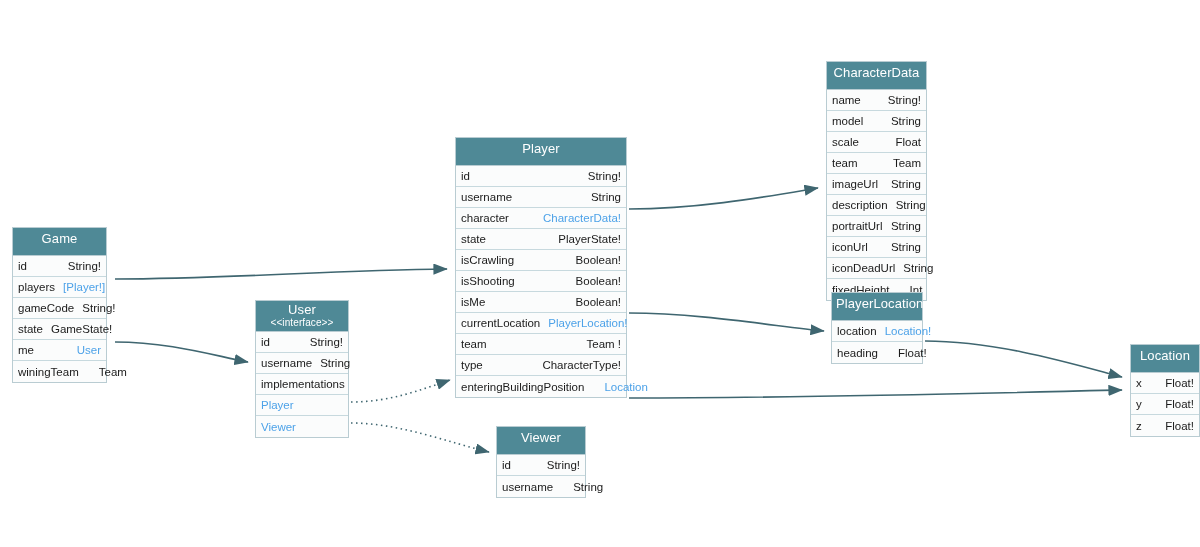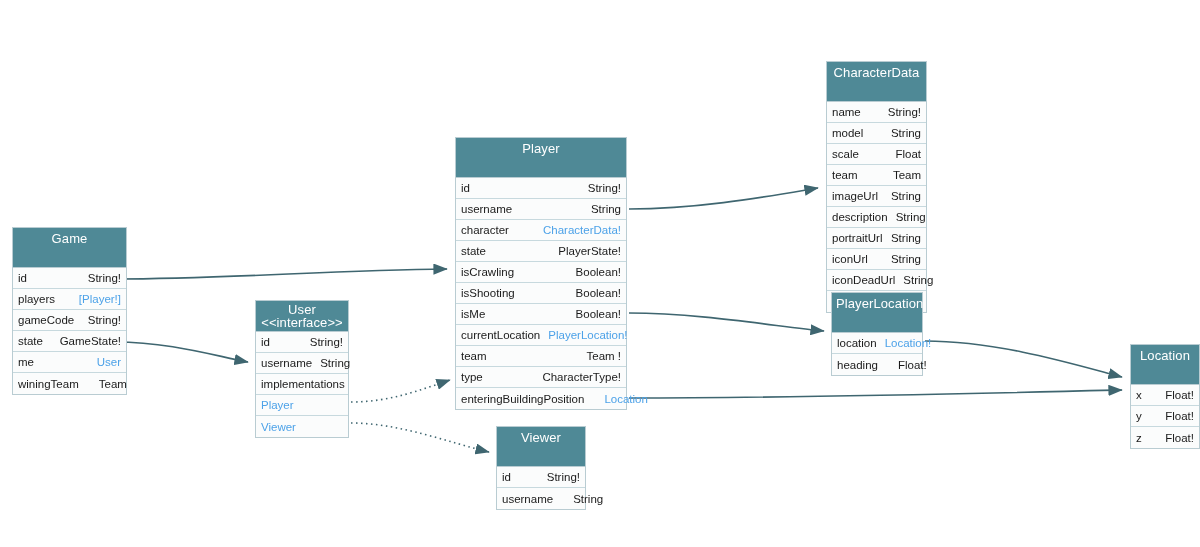--- a/index.html
+++ b/index.html
@@ -30,30 +30,30 @@
     background: #ffffff;
     z-index: 2;
   }
   .entity-header {
     box-sizing: border-box;
     background: #4f8996;
     color: #ffffff;
     text-align: center;
     font-size: 13px;
     line-height: 14px;
-    padding: 4px 4px 21px 4px;
+    padding: 4px 4px 9px 4px;
     border-bottom: 1px solid #b9ccd2;
     letter-spacing: 0.1px;
   }
   .entity-header.two-line {
     padding: 2px 4px 2px 4px;
   }
   .entity-header .stereotype {
     display: block;
-    font-size: 13px;
+    font-size: 10px;
     line-height: 12px;
   }
   .row {
     box-sizing: border-box;
     display: flex;
     align-items: center;
     justify-content: space-between;
     border-bottom: 1px solid #c7d9de;
     background: #fbfcfc;
     color: #1a1a1a;
@@ -108,21 +108,21 @@
         <path d="M 629,209 C 700,209 770,196 818,188" fill="none" stroke="#3f6670" stroke-width="1.6" marker-end="url(#arrowhead)"></path>
         <path d="M 629,313 C 700,313 780,327 824,331" fill="none" stroke="#3f6670" stroke-width="1.6" marker-end="url(#arrowhead)"></path>
         <path d="M 629,398 C 800,398 1000,393 1122,390" fill="none" stroke="#3f6670" stroke-width="1.6" marker-end="url(#arrowhead)"></path>
         <path d="M 925,341 C 1000,341 1080,366 1122,377" fill="none" stroke="#3f6670" stroke-width="1.6" marker-end="url(#arrowhead)"></path>
         <path d="M 351,402 C 390,402 420,390 450,380" fill="none" stroke="#3f6670" stroke-width="1.6" stroke-dasharray="1.5 3.5" marker-end="url(#arrowhead)"></path>
         <path d="M 351,423 C 400,423 450,443 489,452" fill="none" stroke="#3f6670" stroke-width="1.6" stroke-dasharray="1.5 3.5" marker-end="url(#arrowhead)"></path>
       </g>
   </svg>
 
   <div id="entity-layer">
-      <div class="entity" style="left: 12px; top: 227px; width: 115px;">
+      <div class="entity" style="left: 12px; top: 227px; width: 95px;">
         <div class="entity-header"><span>Game</span></div>
         <div class="row">
           <span class="fname">id</span>
           <span class="ftype">String!</span>
         </div>
         <div class="row">
           <span class="fname">players</span>
           <span class="ftype link">[Player!]</span>
         </div>
         <div class="row">

